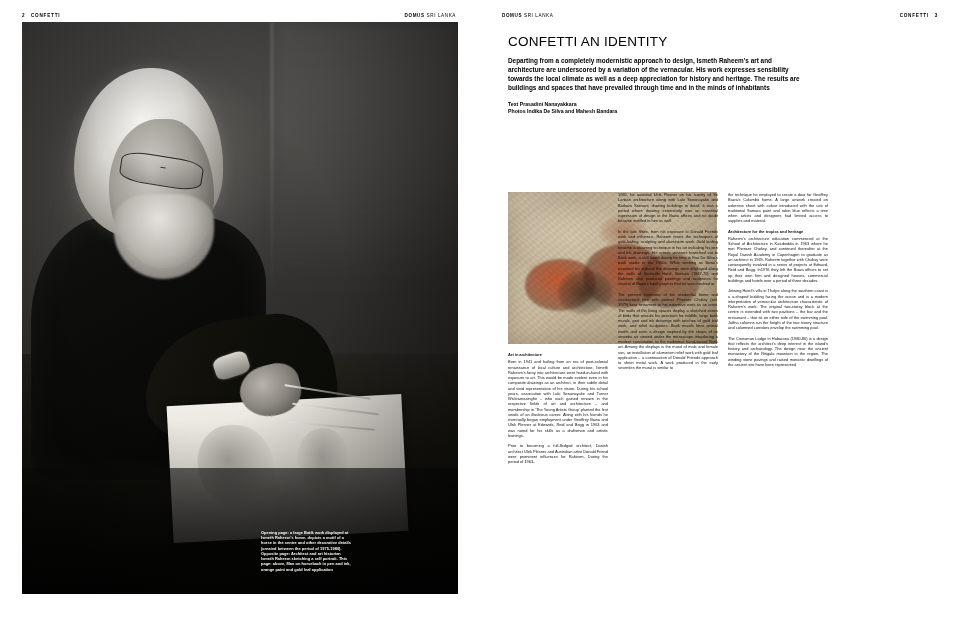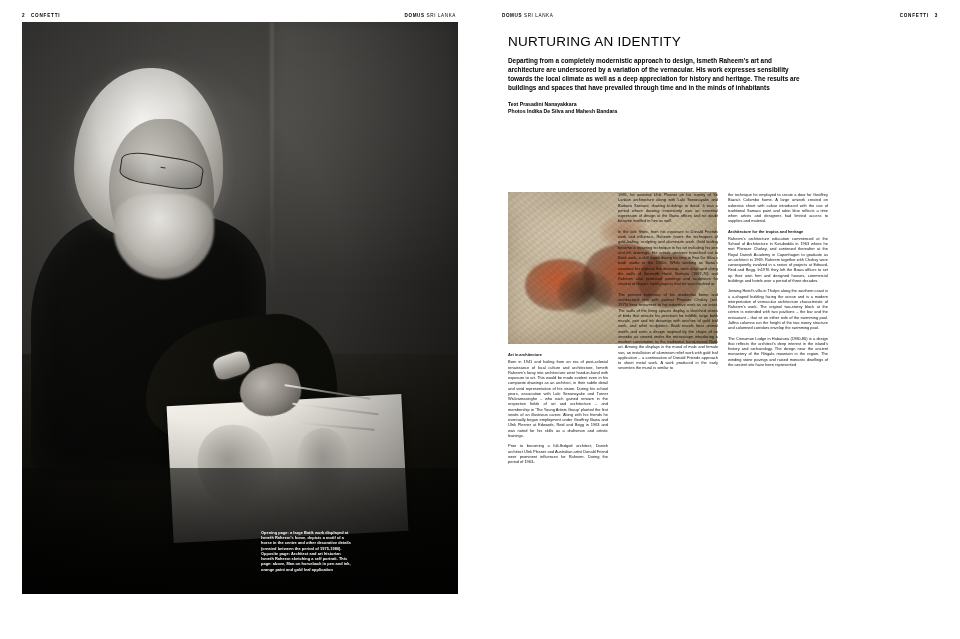--- a/index.html
+++ b/index.html
@@ -366,21 +366,21 @@
 
   <div class="page page-right">
     <div class="runhead rh-right-domus">
       <span>domus</span>
       <span class="sl">Sri Lanka</span>
     </div>
     <div class="runhead rh-right-label">CONFETTI</div>
     <div class="runhead rh-right-folio">3</div>
   </div>
 
-  <div class="headline">NURTURING AN IDENTITY</div>
+  <div class="headline">CONFETTI AN IDENTITY</div>
   <div class="standfirst">Departing from a completely modernistic approach to design, Ismeth Raheem's art and architecture are underscored by a variation of the vernacular. His work expresses sensibility towards the local climate as well as a deep appreciation for history and heritage. The results are buildings and spaces that have prevailed through time and in the minds of inhabitants</div>
   <div class="byline">
     <div>Text Prasadini Nanayakkara</div>
     <div>Photos Indika De Silva and Mahesh Bandara</div>
   </div>
 
   <div class="artwork">
     <div class="art-bg"></div>
     <div class="art-figure fig-top"></div>
     <div class="art-figure fig-a"></div>

